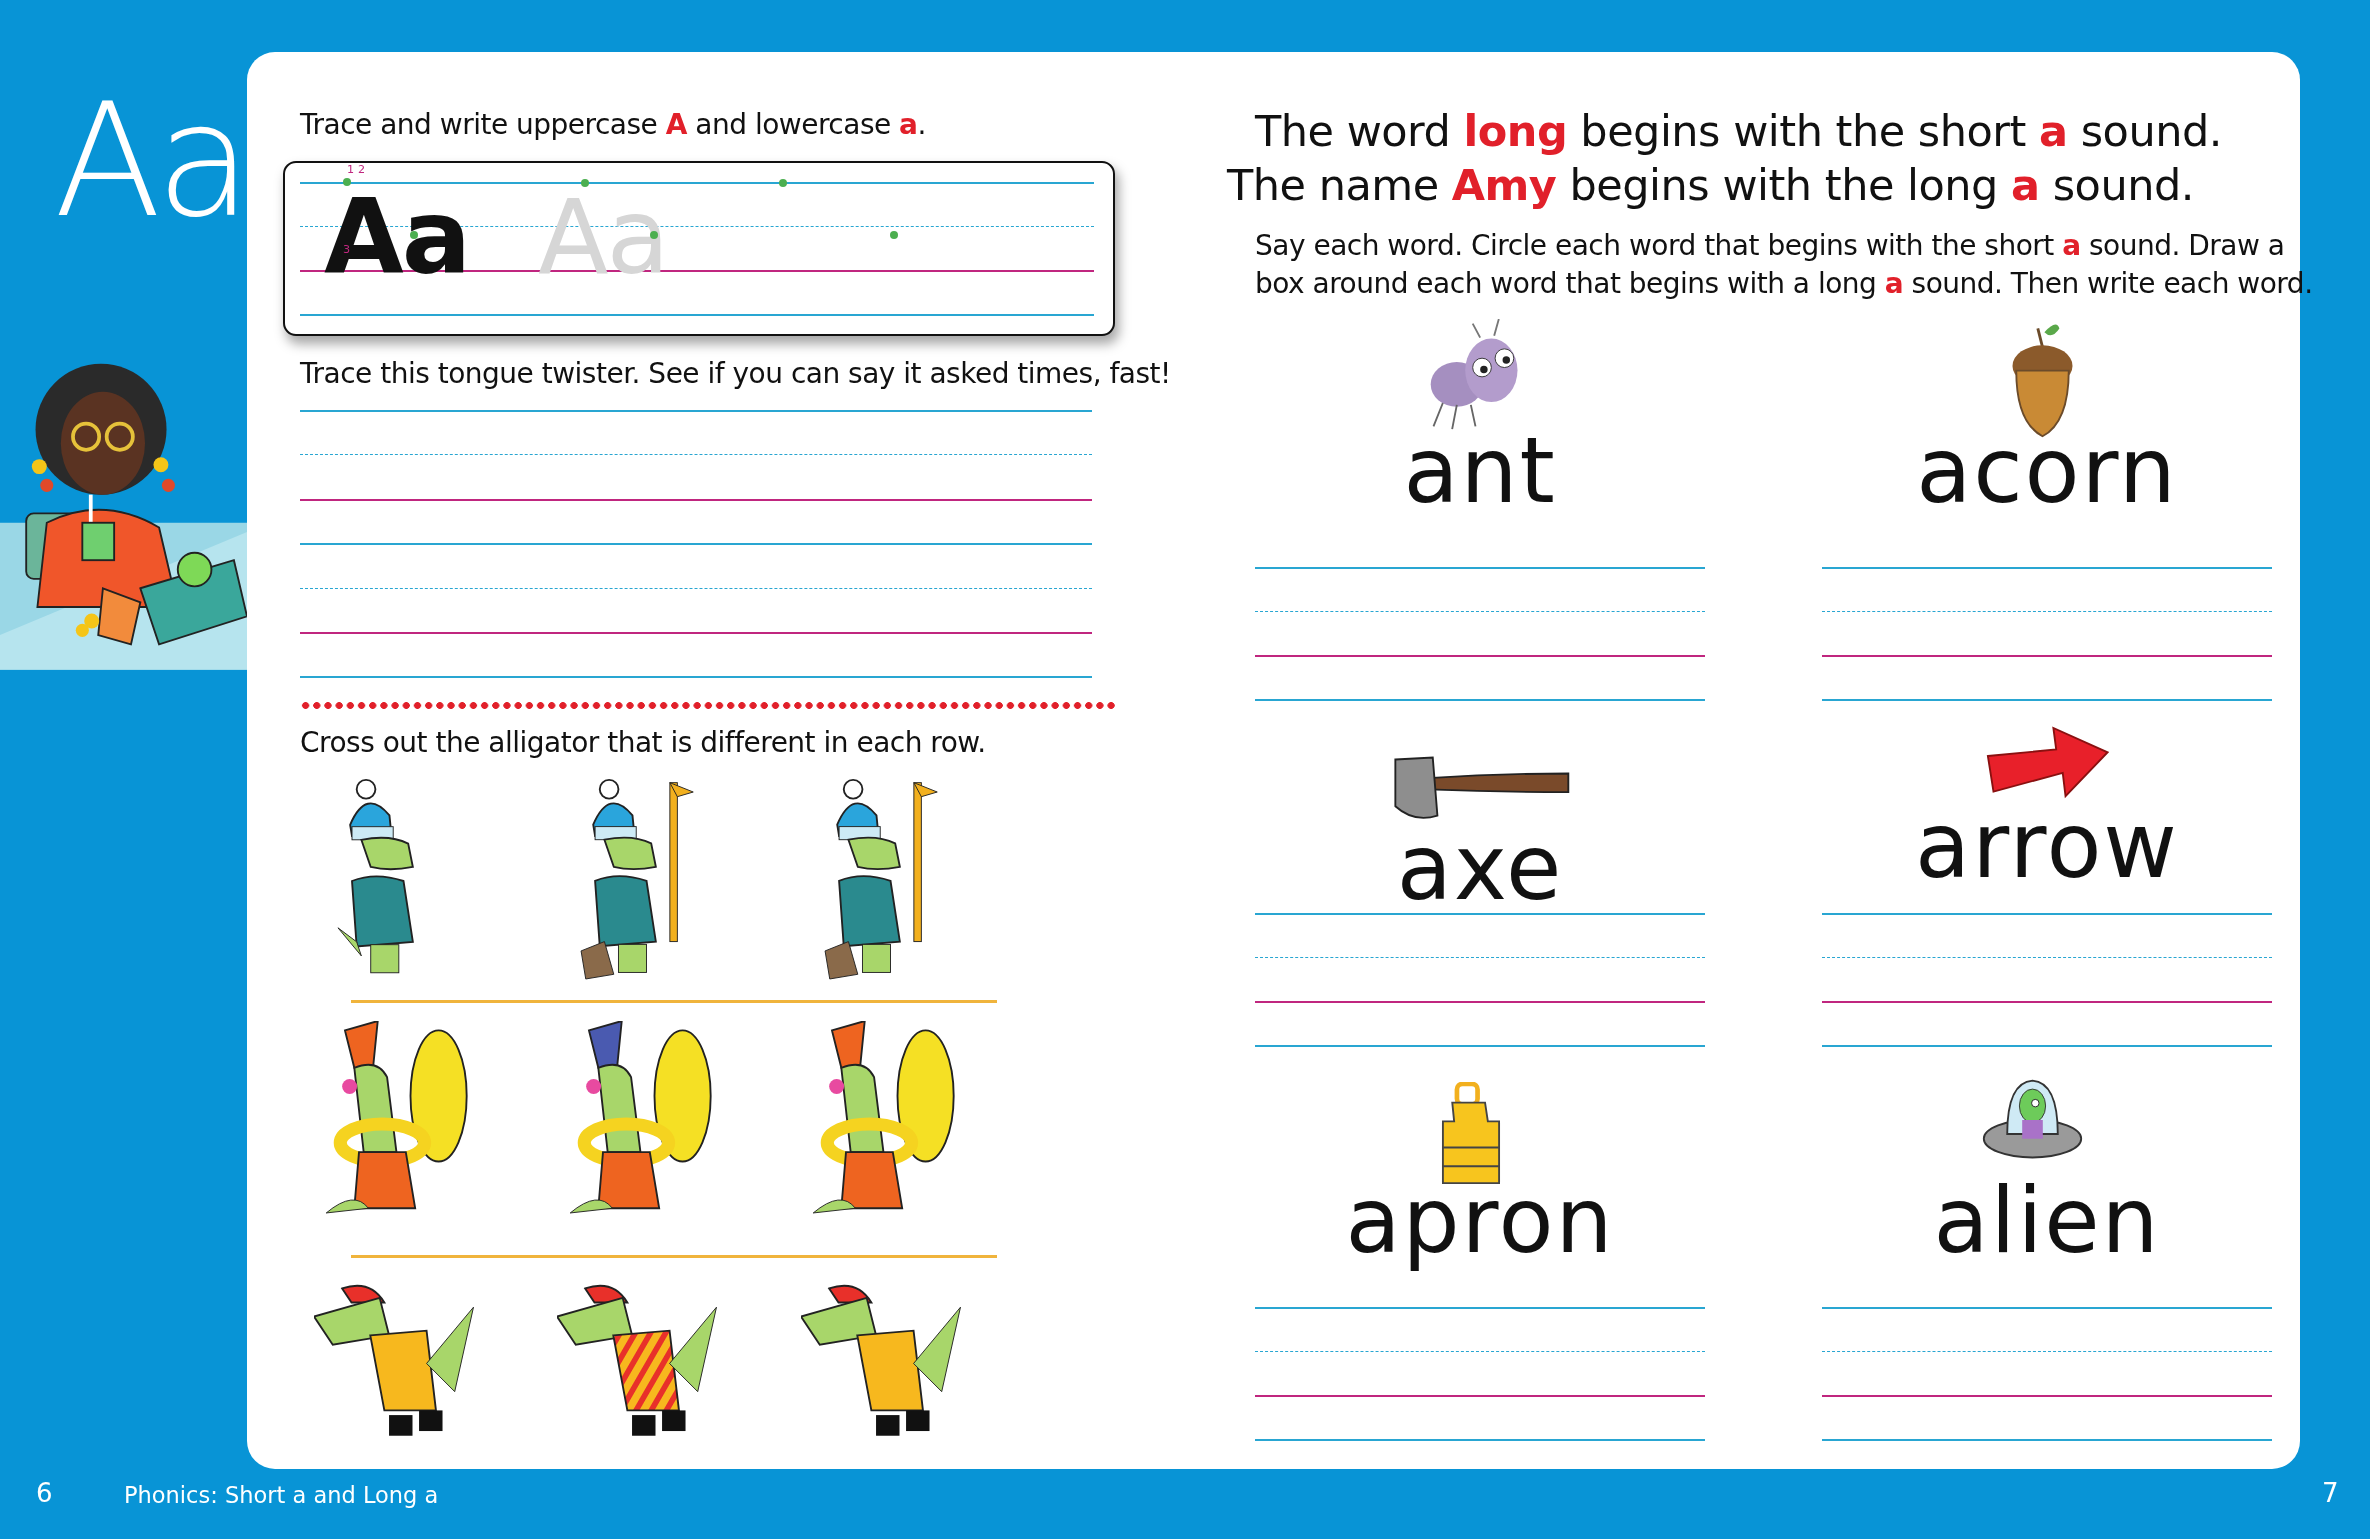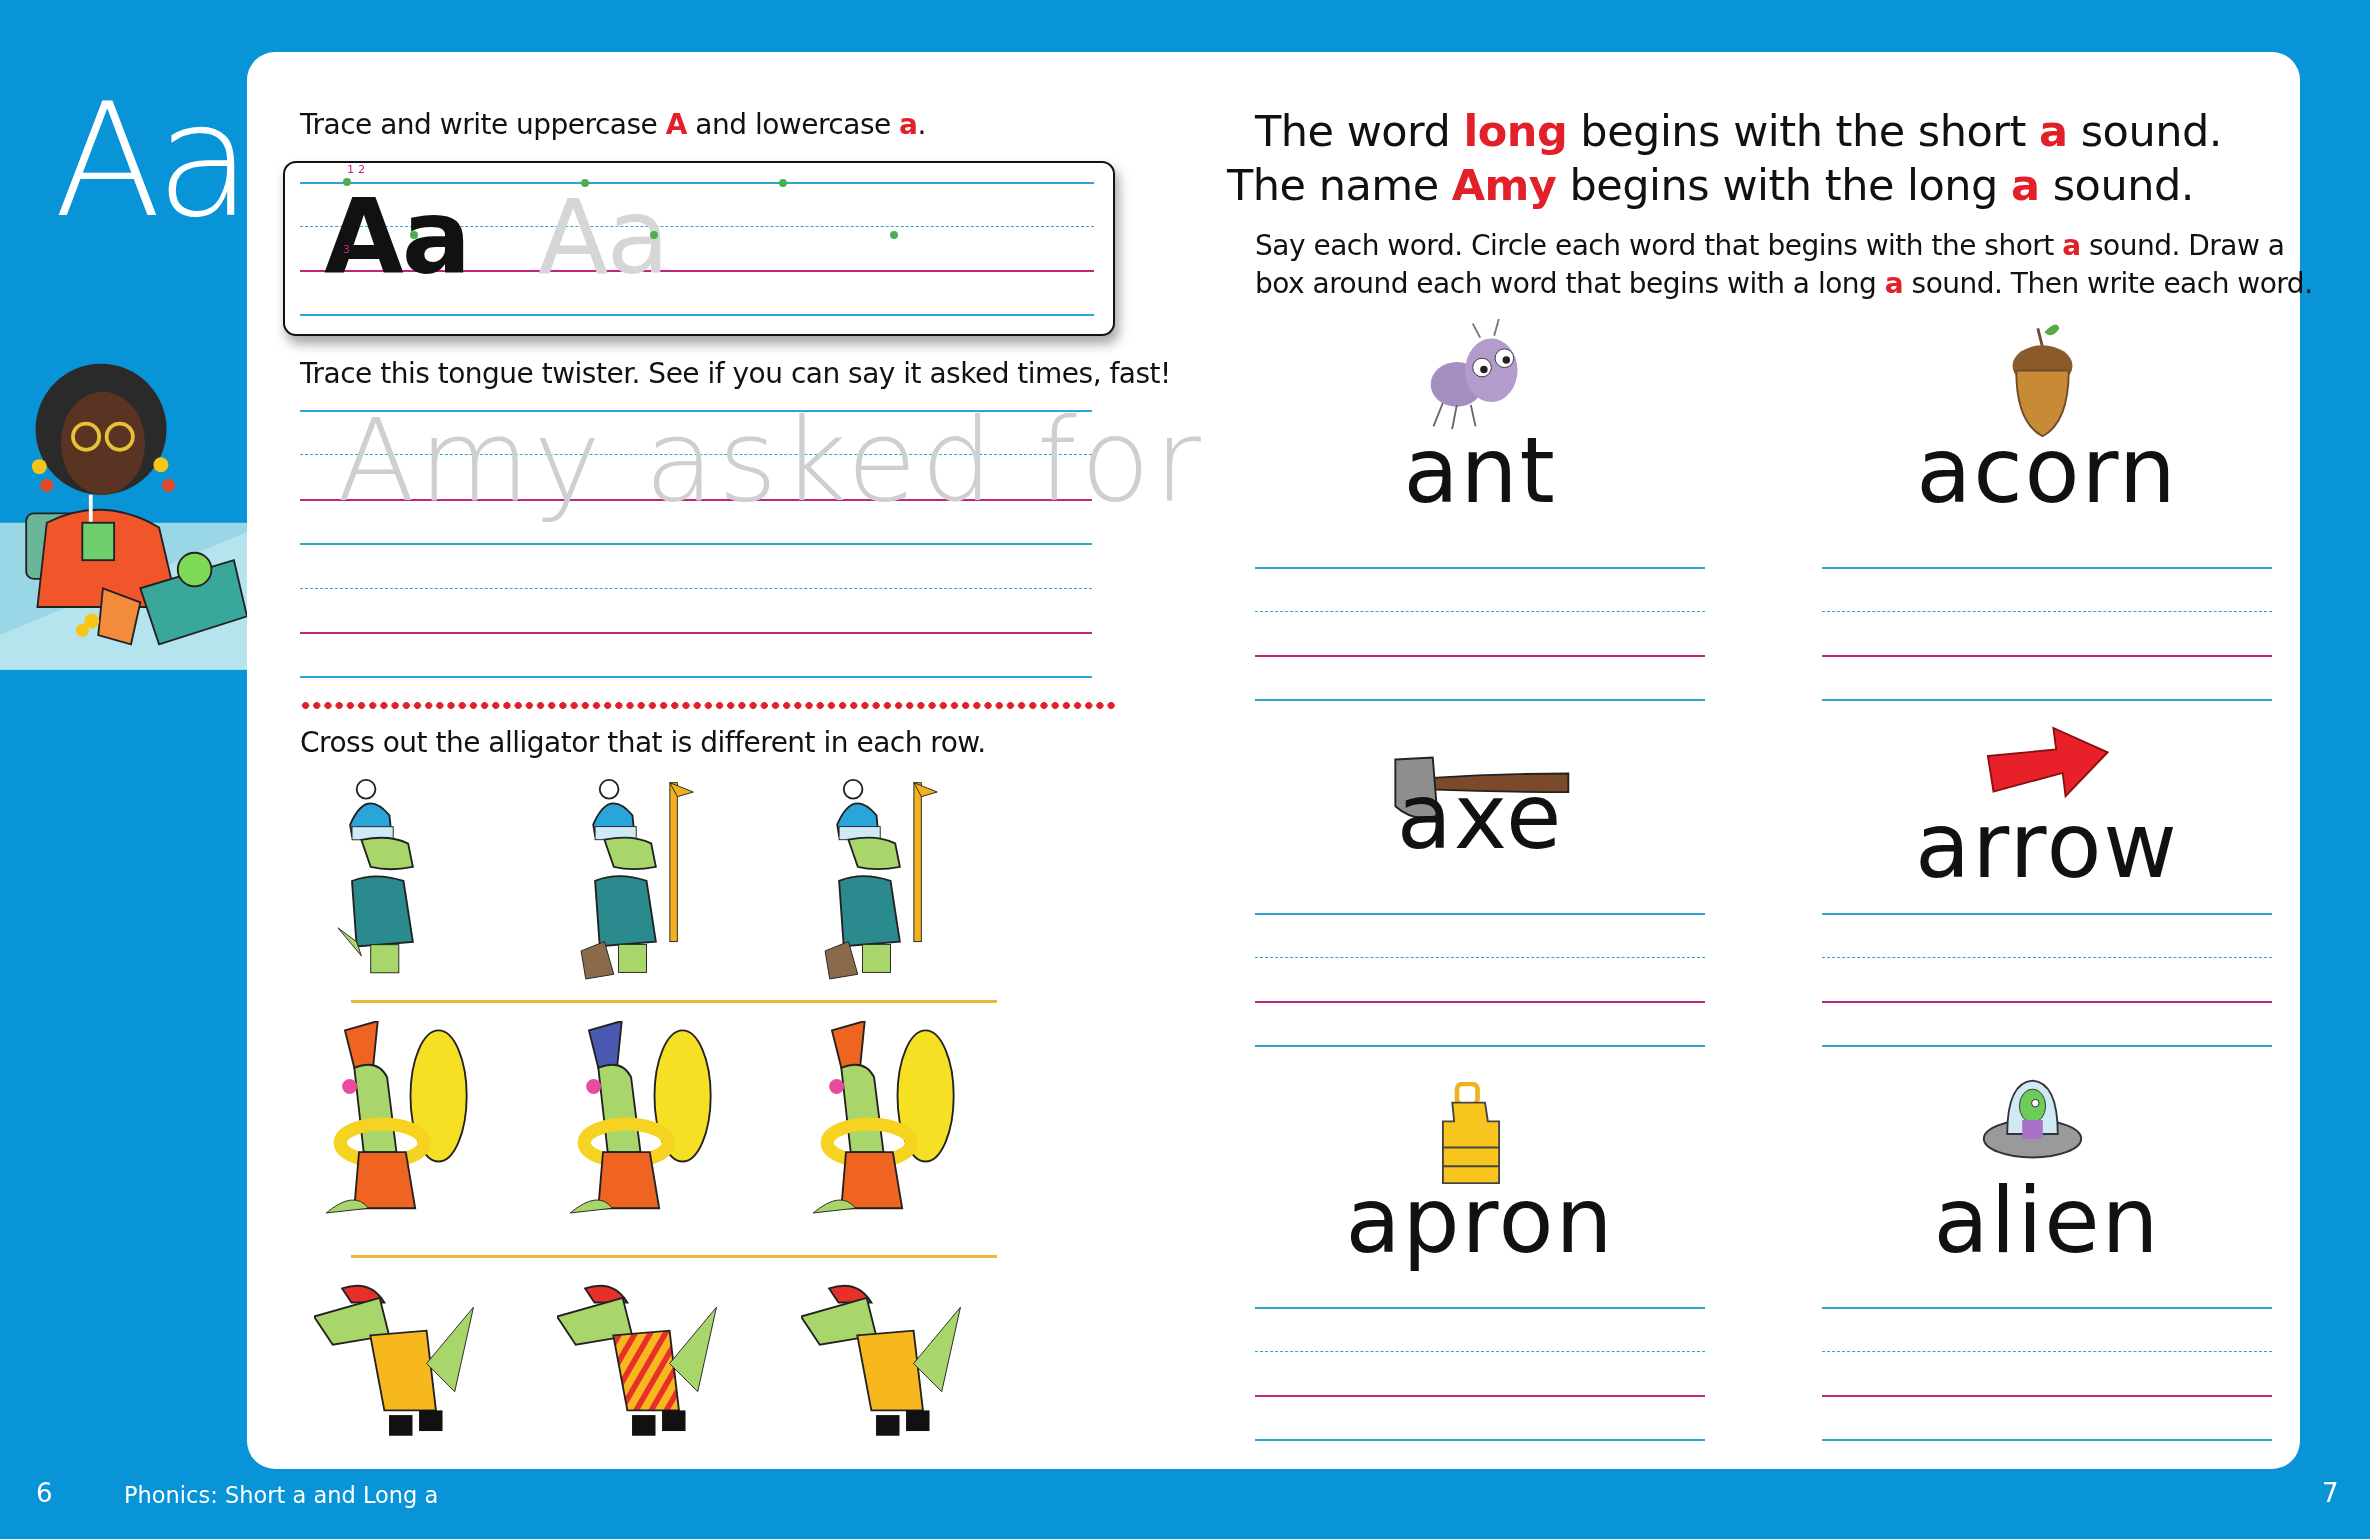--- a/index.html
+++ b/index.html
@@ -112,21 +112,20 @@
 <div class="abs instr" style="left:300px; top:360px;">Trace this tongue twister. See if you can say it asked times, fast!</div>
 
 <div class="abs" style="left:300px; top:410px; width:792px; height:272px;">
   <div class="hl blue" style="left:0; right:0; top:0;"></div>
   <div class="hl dash" style="left:0; right:0; top:44px;"></div>
   <div class="hl mag" style="left:0; right:0; top:89px;"></div>
   <div class="hl blue" style="left:0; right:0; top:133px;"></div>
   <div class="hl dash" style="left:0; right:0; top:178px;"></div>
   <div class="hl mag" style="left:0; right:0; top:222px;"></div>
   <div class="hl blue" style="left:0; right:0; top:266px;"></div>
-  <div class="trace-text" style="left:37px; top:-5.6px;">Amy asked for</div>
 </div>
 
 <div class="abs dotted-divider"></div>
 
 <div class="abs instr" style="left:300px; top:729px;">Cross out the alligator that is different in each row.</div>
 
 <div class="abs" style="left:0; top:0;">
   <div class="gator" style="left:333px; top:778px;">
     <svg width="141" height="206" viewBox="0 0 150 220">
         <circle cx="35" cy="12" r="10" fill="#fff" stroke="#222" stroke-width="2"></circle>
@@ -296,21 +295,21 @@
   </div>
 </div>
 
 <div class="abs" style="left:1255px; top:0;">
   <div class="pic" style="left:131px; top:750px;">
     <svg width="187" height="75" viewBox="0 0 200 80">
         <path d="M45 30 Q120 25 195 25 L195 45 Q120 45 45 42 Z" fill="#7a4a2a" stroke="#222" stroke-width="2"></path>
         <path d="M10 10 L50 8 L55 70 Q30 78 10 60 Z" fill="#8e8e8e" stroke="#222" stroke-width="2"></path>
       </svg>
   </div>
-  <div class="word" style="left:0; top:772px;">axe</div>
+  <div class="word" style="left:0; top:823px;">axe</div>
   <div class="abs" style="left:0; top:913px; width:450px; height:141px;">
     <div class="hl blue" style="left:0; right:0; top:0;"></div>
     <div class="hl dash" style="left:0; right:0; top:44px;"></div>
     <div class="hl mag" style="left:0; right:0; top:88px;"></div>
     <div class="hl blue" style="left:0; right:0; top:132px;"></div>
   </div>
 </div>
 
 <div class="abs" style="left:1822px; top:0;">
   <div class="pic" style="left:164px; top:726px;">

